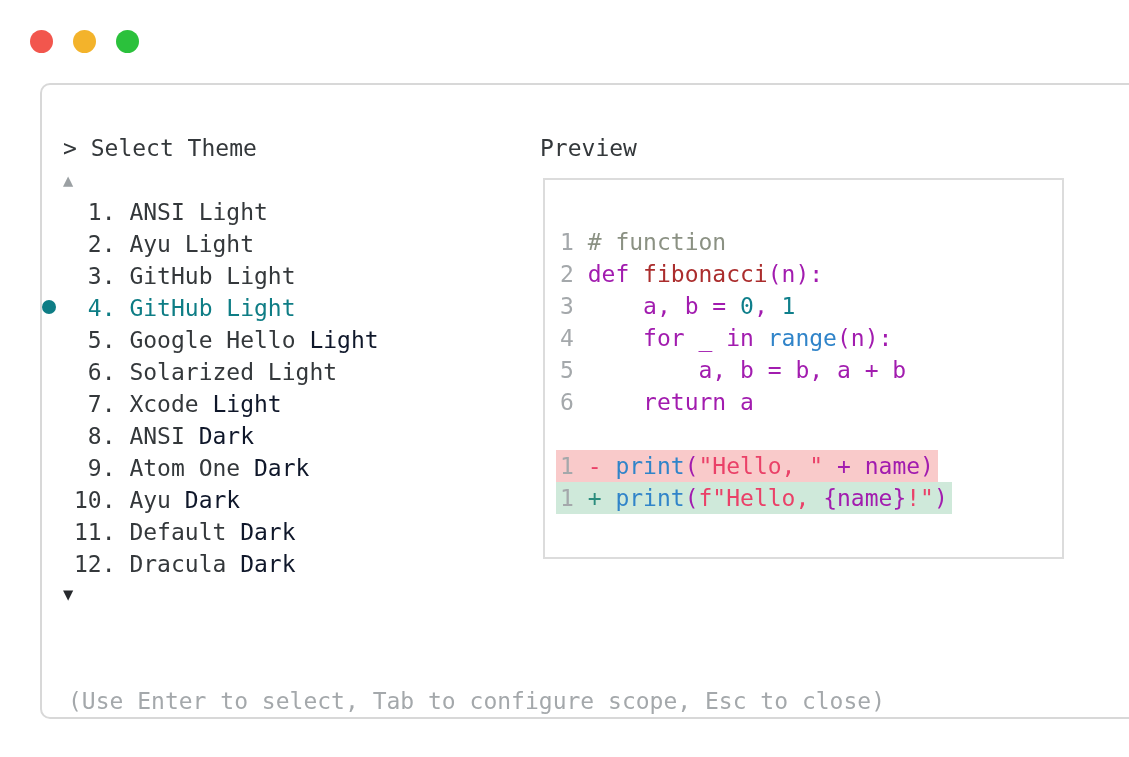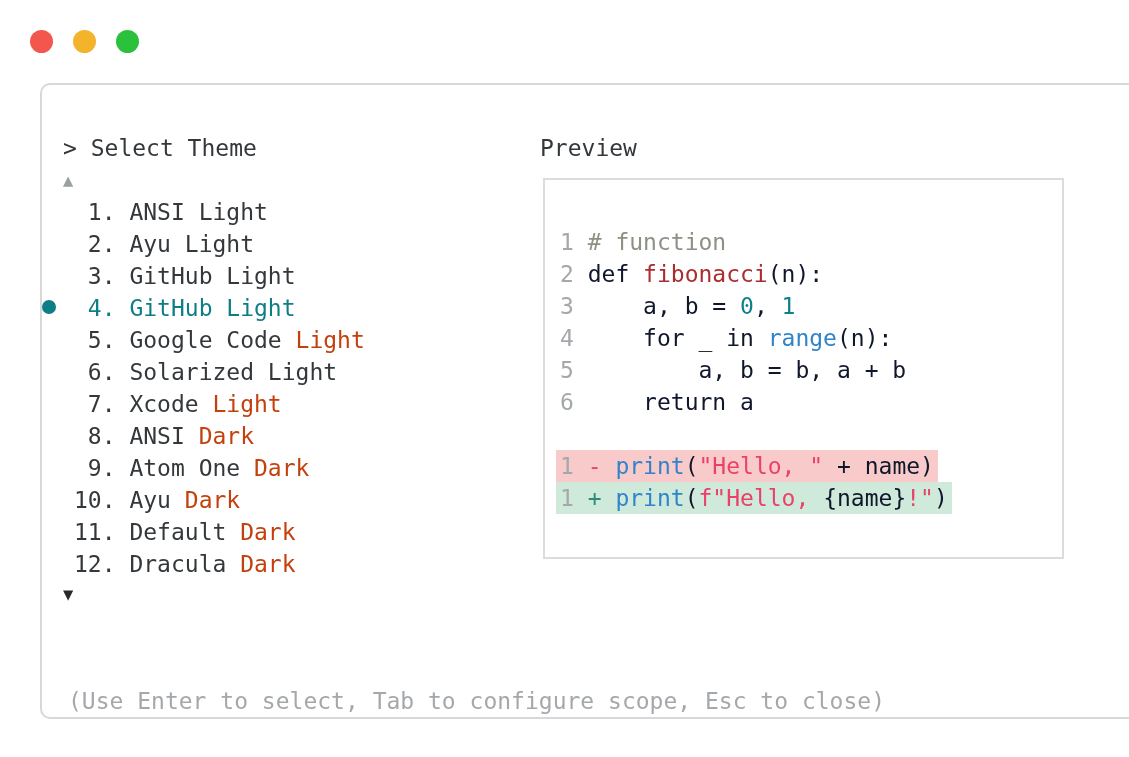--- a/index.html
+++ b/index.html
@@ -20,34 +20,34 @@
 
   .prompt   { position: absolute; left: 21px; top: 47px; }
   .scrollup { position: absolute; left: 21px; top: 81px; font-size: 17px; line-height: 28px; color: #9ba0a3; cursor: pointer; }
   .scrolldn { position: absolute; left: 21px; top: 493px; font-size: 17px; line-height: 32px; color: #26292d; cursor: pointer; }
 
   .themelist { position: absolute; left: 0; top: 111px; width: 500px; }
   .trow { height: 32px; cursor: pointer; }
   .bslot { display: inline-block; width: 32px; }
   .bdot  { display: inline-block; width: 14px; height: 14px; border-radius: 50%; background: #0e7d85; position: relative; top: -2px; }
   .tnum, .tname { color: #34383b; }
-  .tdim { color: #c2410c; }
+  .tdim { color: #0f172a; }
   .trow.selected .tnum, .trow.selected .tname { color: #0e7d85; }
 
   .help { position: absolute; left: 26px; top: 556px; color: #a4a8ab; margin-top: 44px; }
 
   .preview-label { position: absolute; left: 498px; top: 47px; }
   .preview-pane {
     position: absolute; left: 501px; top: 93px; width: 521px; height: 381px;
     border: 2px solid #dcdcdc; background: #ffffff;
   }
   .code { padding: 46px 2px 0 15px; }
   .cline { height: 32px; }
   .sg { color: #a4a8ab; }   
-  .sd { color: #0f172a; }   
+  .sd { color: #a21caf; }   
   .sc { color: #8b9183; }   
   .sf { color: #ab2d2d; }   
   .sn { color: #0f7f8b; }   
   .sb { color: #3084c9; }   
   .ss { color: #ea4168; }   
   .sm { color: #ea4168; }   
   .sp { color: #2b8c7d; }   
   .hl { display: inline-block; padding: 0 4px; margin-left: -4px; }
   .hl.removed { background: #f9caca; }
   .hl.added   { background: #cfe9da; }
@@ -65,21 +65,21 @@
 
   <div class="mono prompt">&gt; Select Theme</div>
 
   <div class="mono scrollup">▲</div>
 
   <div class="themelist">
     <div class="mono trow"><span class="bslot"></span><span class="tnum"> 1. </span><span class="tname">ANSI Light</span><span class="tdim"></span></div>
     <div class="mono trow"><span class="bslot"></span><span class="tnum"> 2. </span><span class="tname">Ayu Light</span><span class="tdim"></span></div>
     <div class="mono trow"><span class="bslot"></span><span class="tnum"> 3. </span><span class="tname">GitHub Light</span><span class="tdim"></span></div>
     <div class="mono trow selected"><span class="bslot"><span class="bdot"></span></span><span class="tnum"> 4. </span><span class="tname">GitHub Light</span><span class="tdim"></span></div>
-    <div class="mono trow"><span class="bslot"></span><span class="tnum"> 5. </span><span class="tname">Google Code </span><span class="tdim">Light</span></div>
+    <div class="mono trow"><span class="bslot"></span><span class="tnum"> 5. </span><span class="tname">Google Hello </span><span class="tdim">Light</span></div>
     <div class="mono trow"><span class="bslot"></span><span class="tnum"> 6. </span><span class="tname">Solarized Light</span><span class="tdim"></span></div>
     <div class="mono trow"><span class="bslot"></span><span class="tnum"> 7. </span><span class="tname">Xcode </span><span class="tdim">Light</span></div>
     <div class="mono trow"><span class="bslot"></span><span class="tnum"> 8. </span><span class="tname">ANSI </span><span class="tdim">Dark</span></div>
     <div class="mono trow"><span class="bslot"></span><span class="tnum"> 9. </span><span class="tname">Atom One </span><span class="tdim">Dark</span></div>
     <div class="mono trow"><span class="bslot"></span><span class="tnum">10. </span><span class="tname">Ayu </span><span class="tdim">Dark</span></div>
     <div class="mono trow"><span class="bslot"></span><span class="tnum">11. </span><span class="tname">Default </span><span class="tdim">Dark</span></div>
     <div class="mono trow"><span class="bslot"></span><span class="tnum">12. </span><span class="tname">Dracula </span><span class="tdim">Dark</span></div>
   </div>
 
   <div class="mono scrolldn">▼</div>

